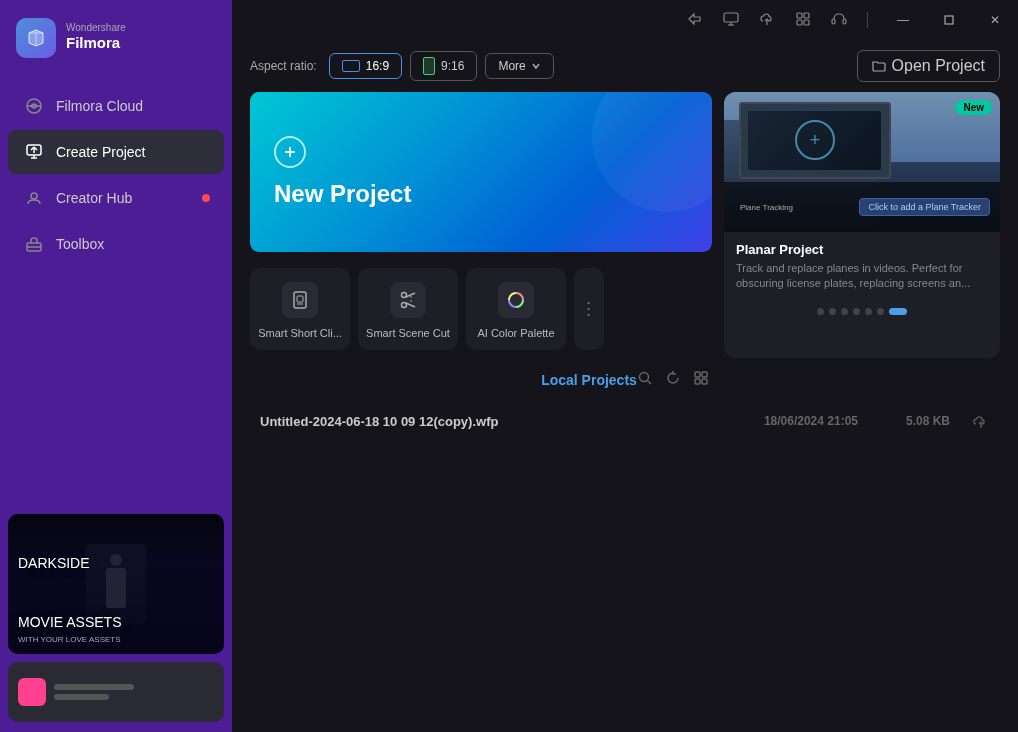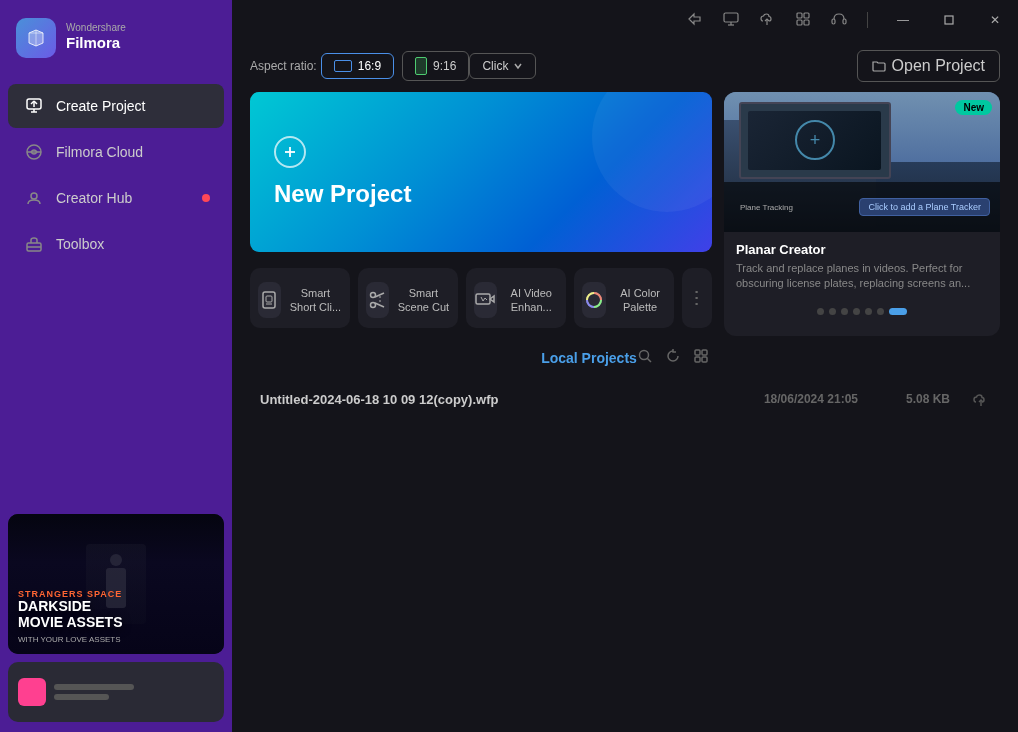--- a/index.html
+++ b/index.html
@@ -138,25 +138,26 @@
       border-radius: 10px;
       overflow: hidden;
       position: relative;
       display: flex;
       align-items: center;
       padding: 10px;
     }
 
     .card-text {
       font-size: 16px;
-      font-weight: 700;
+      font-weight: 400;
       color: #fff;
       text-transform: uppercase;
       line-height: 1.1;
       text-shadow: 0 2px 8px rgba(0,0,0,0.8);
+      margin-top: 43px;
     }
 
     .card-sub {
       font-size: 8px;
       color: #aaa;
       margin-top: 5px;
     }
 
     .card2-icon {
       width: 28px;
@@ -241,20 +242,21 @@
       width: 1px;
       height: 16px;
       background: #444;
     }
 
     
     .toolbar {
       display: flex;
       align-items: center;
       padding: 10px 18px;
+      gap: 8px;
       margin-top: 40px;
     }
 
     .aspect-label {
       font-size: 12px;
       color: #aaa;
       margin-right: 4px;
     }
 
     .aspect-btn {
@@ -282,21 +284,20 @@
       display: flex;
       align-items: center;
       gap: 6px;
       padding: 5px 12px;
       border-radius: 6px;
       border: 1.5px solid #555;
       background: transparent;
       color: #ccc;
       font-size: 12px;
       cursor: pointer;
-      margin-left: 8px;
     }
 
     .aspect-btn-2 .icon-rect-v {
       width: 12px;
       height: 18px;
       border: 1.5px solid #4ecb71;
       border-radius: 2px;
       background: #1e3a2a;
     }
 
@@ -394,21 +395,21 @@
       gap: 8px;
       padding: 8px 0;
     }
 
     .feature-card {
       width: 100px;
       background: #1e1e26;
       border-radius: 10px;
       padding: 14px 8px 10px;
       display: flex;
-      flex-direction: row;
+      flex-direction: column;
       align-items: center;
       gap: 8px;
       cursor: pointer;
       flex-shrink: 0;
     }
 
     .feature-icon {
       width: 36px;
       height: 36px;
       background: #2a2a35;
@@ -617,44 +618,44 @@
         <path d="M4 6 L18 6" stroke="rgba(255,255,255,0.5)" stroke-width="1"></path>
       </svg>
     </div>
     <div class="logo-text">
       <span class="brand">Wondershare</span>
       <span class="product">Filmora</span>
     </div>
   </div>
 
   <div class="nav-items">
+    <div class="nav-item">
+      <span class="nav-icon">
+        <svg width="18" height="18" viewBox="0 0 18 18" fill="none">
+          <circle cx="9" cy="9" r="7" stroke="#888" stroke-width="1.5" fill="none"></circle>
+          <path d="M6 9 Q9 5 12 9" stroke="#888" stroke-width="1.5" fill="none"></path>
+          <path d="M6 9 Q9 13 12 9" stroke="#888" stroke-width="1.5" fill="none"></path>
+          <line x1="2" y1="9" x2="16" y2="9" stroke="#888" stroke-width="1.5"></line>
+        </svg>
+      </span>
+      <span class="nav-label">Filmora Cloud</span>
+    </div>
+
     <div class="nav-item active">
       <span class="nav-icon">
         <svg width="18" height="18" viewBox="0 0 18 18" fill="none">
           <rect x="2" y="2" width="14" height="10" rx="2" stroke="#fff" stroke-width="1.5" fill="none"></rect>
           <line x1="9" y1="15" x2="9" y2="12" stroke="#fff" stroke-width="1.5"></line>
           <line x1="6" y1="15" x2="12" y2="15" stroke="#fff" stroke-width="1.5"></line>
           <line x1="6" y1="7" x2="9" y2="4" stroke="#fff" stroke-width="1.5"></line>
           <line x1="12" y1="7" x2="9" y2="4" stroke="#fff" stroke-width="1.5"></line>
           <line x1="9" y1="4" x2="9" y2="10" stroke="#fff" stroke-width="1.5"></line>
         </svg>
       </span>
       <span class="nav-label">Create Project</span>
-    </div>
-
-    <div class="nav-item">
-      <span class="nav-icon">
-        <svg width="18" height="18" viewBox="0 0 18 18" fill="none">
-          <circle cx="9" cy="9" r="7" stroke="#888" stroke-width="1.5" fill="none"></circle>
-          <path d="M6 9 Q9 5 12 9" stroke="#888" stroke-width="1.5" fill="none"></path>
-          <path d="M6 9 Q9 13 12 9" stroke="#888" stroke-width="1.5" fill="none"></path>
-          <line x1="2" y1="9" x2="16" y2="9" stroke="#888" stroke-width="1.5"></line>
-        </svg>
-      </span>
-      <span class="nav-label">Filmora Cloud</span>
     </div>
 
     <div class="nav-item">
       <span class="nav-icon">
         <svg width="18" height="18" viewBox="0 0 18 18" fill="none">
           <circle cx="9" cy="7" r="3" stroke="#888" stroke-width="1.5" fill="none"></circle>
           <path d="M3 15 Q3 11 9 11 Q15 11 15 15" stroke="#888" stroke-width="1.5" fill="none"></path>
         </svg>
       </span>
       <span class="nav-label">Creator Hub</span>
@@ -758,21 +759,21 @@
     <span class="aspect-label">Aspect ratio:</span>
     <button class="aspect-btn">
       <span class="icon-rect"></span>
       <span>16:9</span>
     </button>
     <button class="aspect-btn-2">
       <span class="icon-rect-v"></span>
       <span>9:16</span>
     </button>
     <button class="more-btn">
-      <span>Click</span>
+      <span>More</span>
       <svg width="10" height="10" viewBox="0 0 10 10">
         <polyline points="2,3 5,7 8,3" stroke="#aaa" stroke-width="1.5" fill="none"></polyline>
       </svg>
     </button>
     <button class="open-project-btn">
       <svg width="14" height="14" viewBox="0 0 14 14" fill="none">
         <path d="M1 3 L1 11 Q1 12 2 12 L12 12 Q13 12 13 11 L13 5 Q13 4 12 4 L6 4 L5 3 Z" stroke="#aaa" stroke-width="1.2" fill="none"></path>
       </svg>
       <span>Open Project</span>
     </button>
@@ -811,30 +812,20 @@
                 <circle cx="7" cy="6" r="2.5" stroke="#aaa" stroke-width="1.5" fill="none"></circle>
                 <circle cx="7" cy="16" r="2.5" stroke="#aaa" stroke-width="1.5" fill="none"></circle>
                 <line x1="9" y1="8" x2="18" y2="4" stroke="#aaa" stroke-width="1.5"></line>
                 <line x1="9" y1="14" x2="18" y2="18" stroke="#aaa" stroke-width="1.5"></line>
                 <line x1="14" y1="7" x2="14" y2="15" stroke="#aaa" stroke-width="1" stroke-dasharray="2,2"></line>
               </svg>
             </div>
             <span class="feature-label">Smart Scene Cut</span>
           </div>
 
-          <div class="feature-card">
-            <div class="feature-icon">
-              <svg width="22" height="22" viewBox="0 0 22 22" fill="none">
-                <rect x="2" y="5" width="14" height="10" rx="1.5" stroke="#aaa" stroke-width="1.5" fill="none"></rect>
-                <polygon points="16,10 20,7 20,13" stroke="#aaa" stroke-width="1.5" fill="none"></polygon>
-                <path d="M7 8 L9 12 L11 9 L13 11" stroke="#aaa" stroke-width="1" fill="none"></path>
-              </svg>
-            </div>
-            <span class="feature-label">AI Video Enhan...</span>
-          </div>
 
           <div class="feature-card">
             <div class="feature-icon">
               <svg width="22" height="22" viewBox="0 0 22 22" fill="none">
                 <circle cx="11" cy="11" r="7" stroke="#aaa" stroke-width="1.5" fill="none"></circle>
                 <path d="M11 4 A7 7 0 0 1 18 11" stroke="#e87" stroke-width="2" fill="none"></path>
                 <path d="M18 11 A7 7 0 0 1 11 18" stroke="#8e8" stroke-width="2" fill="none"></path>
                 <path d="M11 18 A7 7 0 0 1 4 11" stroke="#88e" stroke-width="2" fill="none"></path>
                 <path d="M4 11 A7 7 0 0 1 11 4" stroke="#ee8" stroke-width="2" fill="none"></path>
                 <circle cx="11" cy="11" r="2" fill="#2a2a35"></circle>
@@ -868,21 +859,21 @@
             </div>
 
             <div class="billboard-overlay">
               <div style="font-size:8px;color:#aaa;margin-right:auto;padding-left:6px;">Plane Tracking</div>
               <div class="tracker-btn">Click to add a Plane Tracker</div>
             </div>
           </div>
           <div class="new-badge">New</div>
         </div>
         <div class="featured-info">
-          <div class="featured-title">Planar Creator</div>
+          <div class="featured-title">Planar Project</div>
           <div class="featured-desc">Track and replace planes in videos. Perfect for obscuring license plates, replacing screens an...</div>
         </div>
         <div class="featured-dots">
           <div class="dot"></div>
           <div class="dot"></div>
           <div class="dot"></div>
           <div class="dot"></div>
           <div class="dot"></div>
           <div class="dot"></div>
           <div class="dot active"></div>

